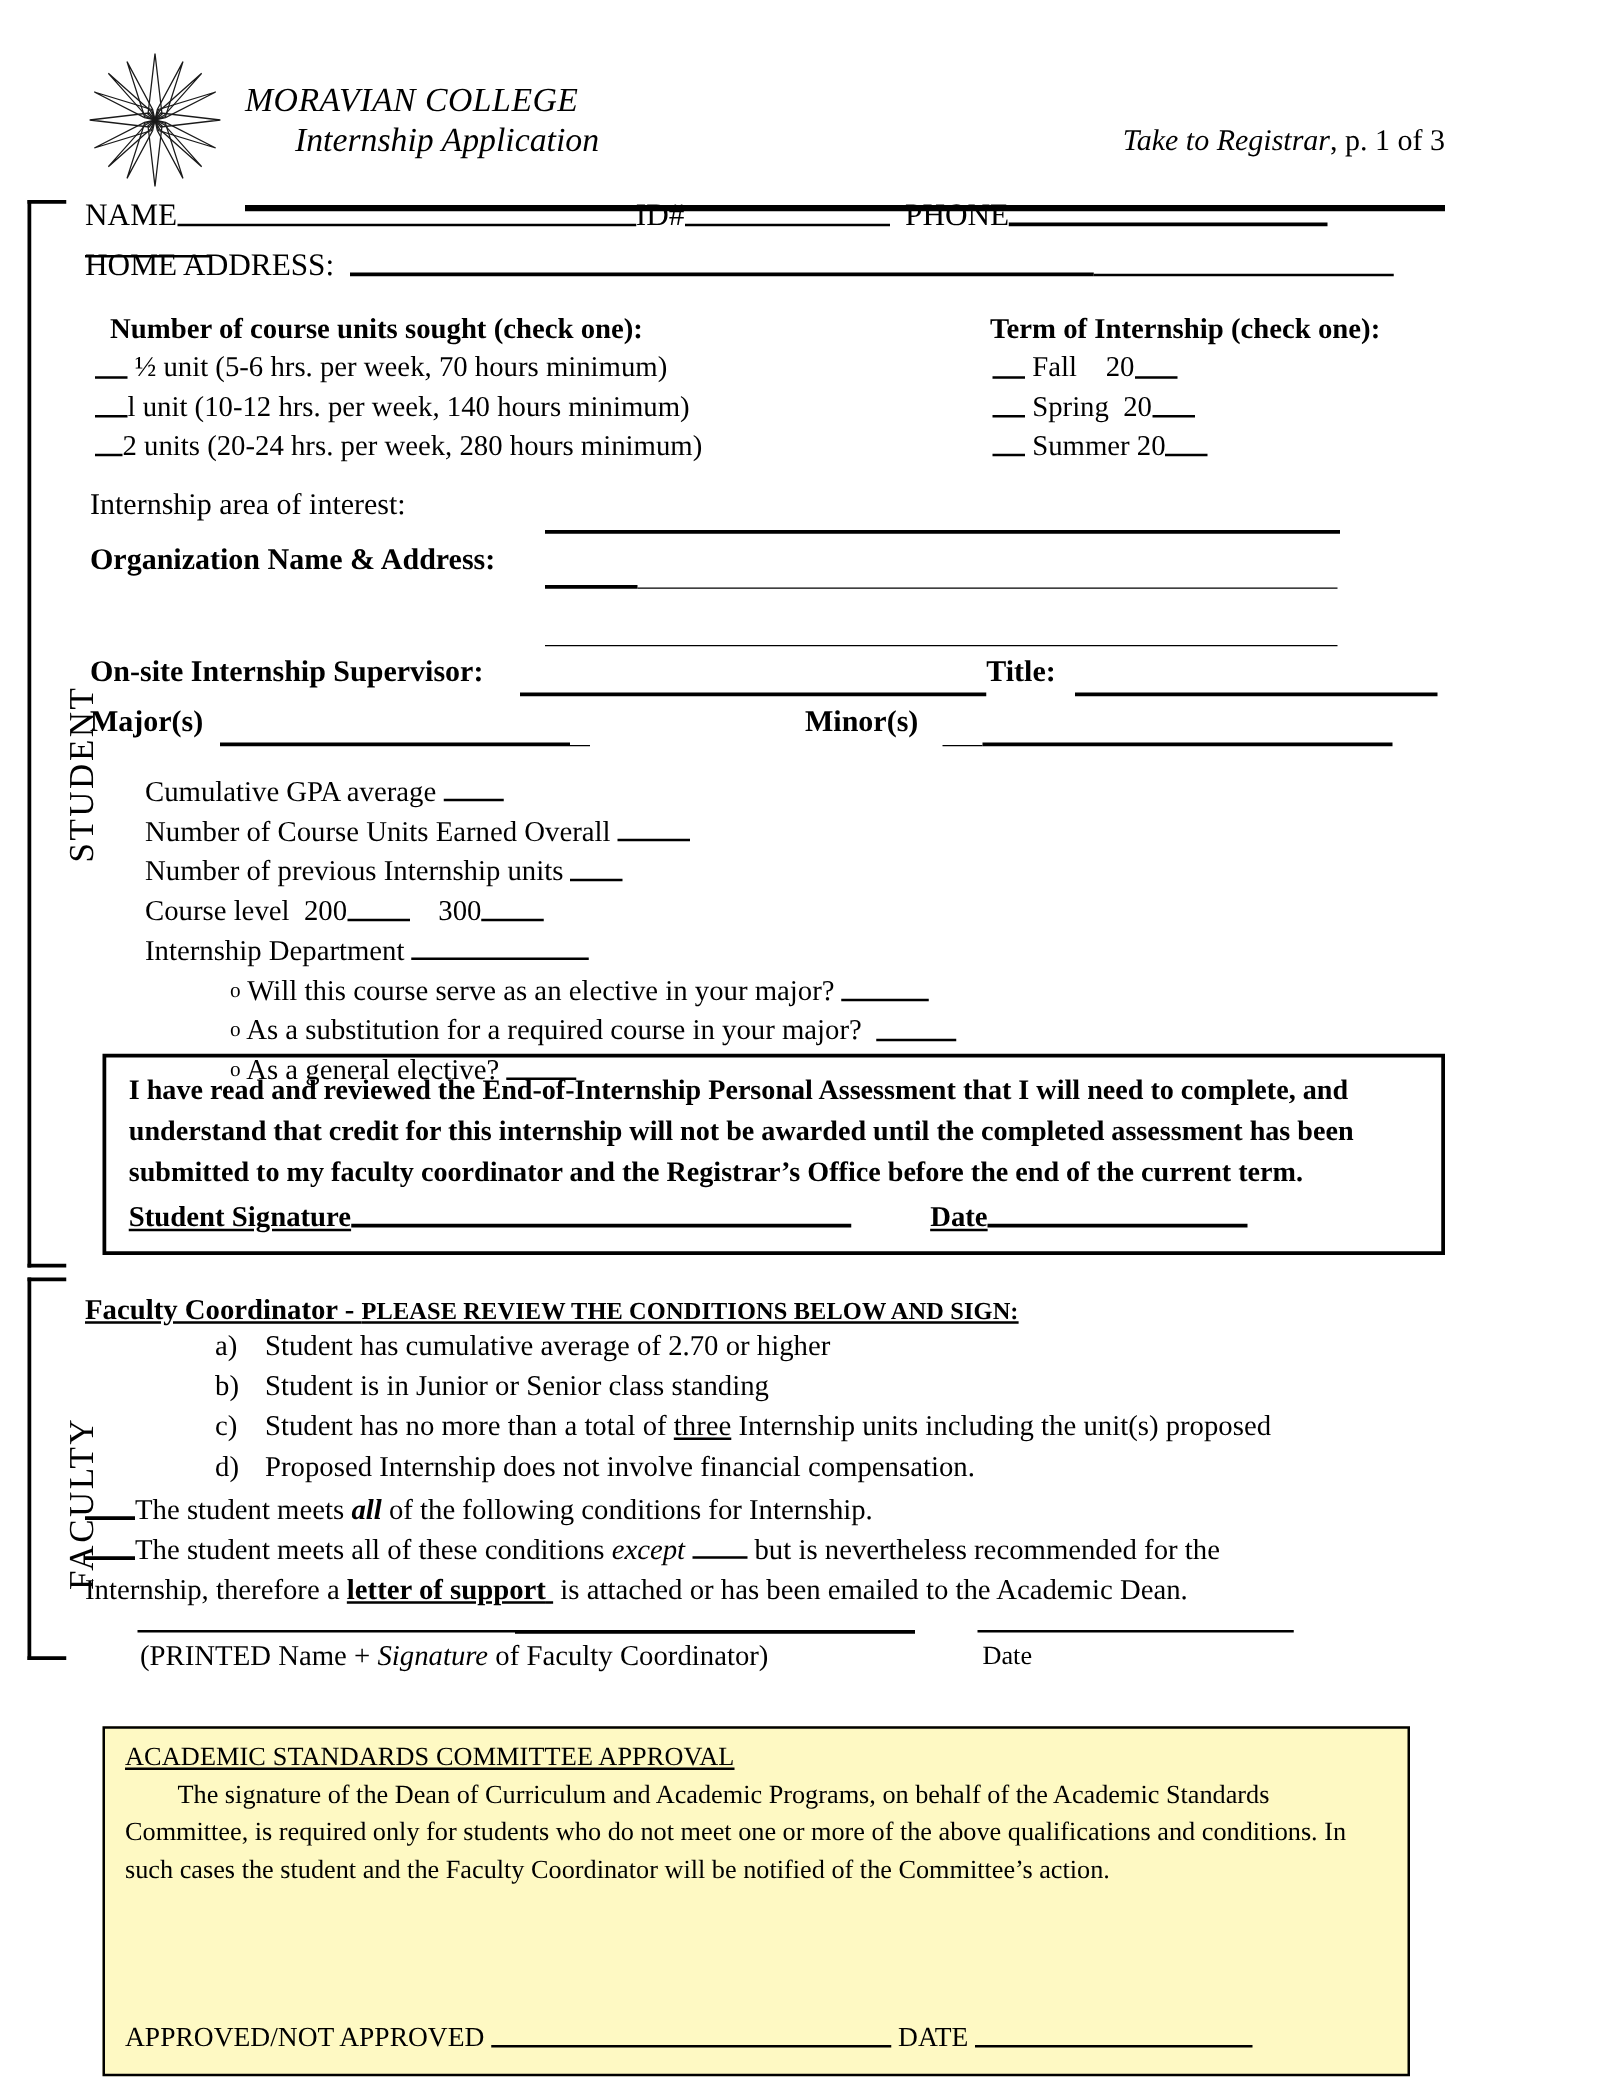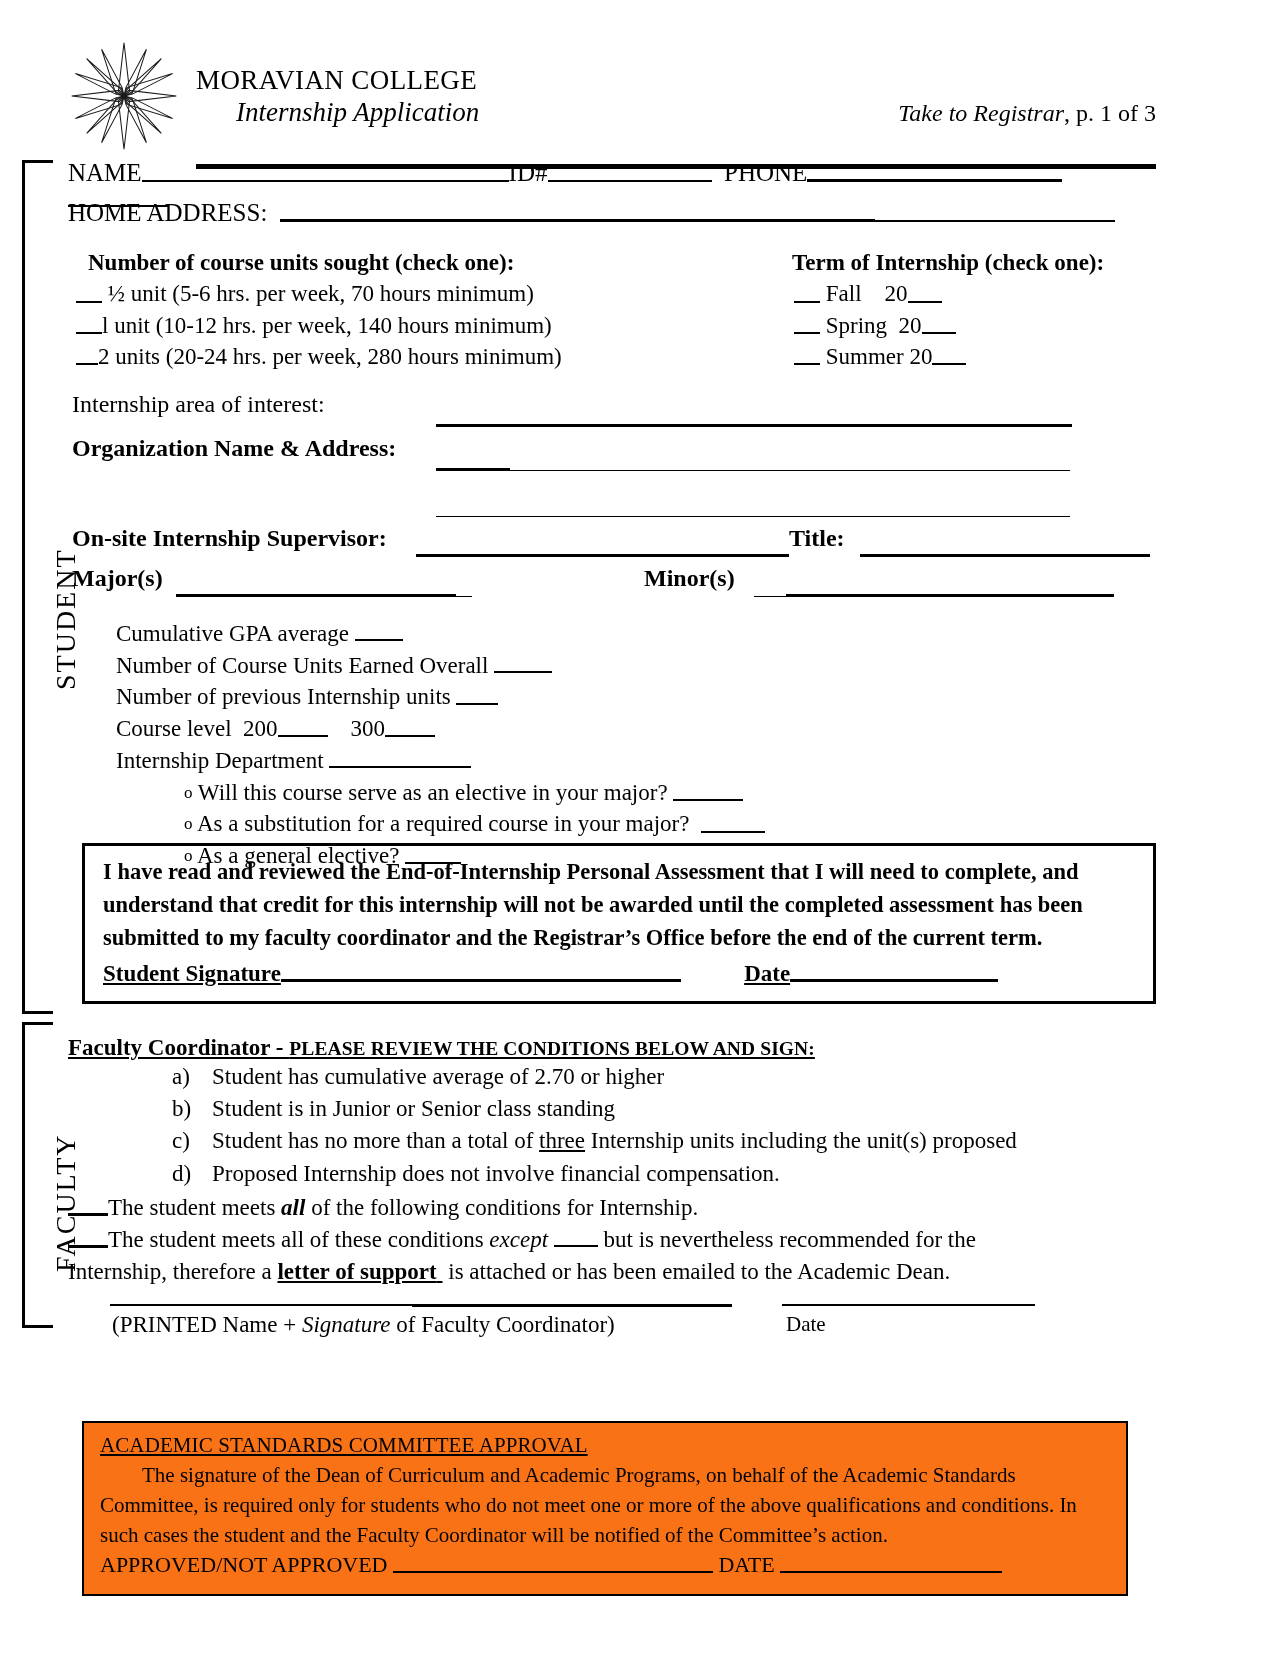--- a/index.html
+++ b/index.html
@@ -58,20 +58,21 @@
     position: absolute;
     left: 128px;
     top: 28px;
     width: 960px;
   }
   #college-name {
     font-size: 27px;
     letter-spacing: 0.4px;
     line-height: 1.06;
     white-space: nowrap;
+    font-style: italic;
   }
   #subtitle-row {
     position: relative;
     margin-top: 2px;
     height: 36px;
     margin-left: 40px;
   }
   #form-title {
     position: absolute;
     left: 0;
@@ -194,25 +195,24 @@
   #fac-sig .sigrule { position: absolute; top: 12px; border-bottom: 2px solid #000; }
   #fac-sig .sigrule.heavy { border-bottom: 3px solid #000; }
   #fac-sig .cap { position: absolute; top: 20px; font-size: 23px; white-space: nowrap; }
 
   
   #asc-box {
     position: absolute;
     left: 82px;
     top: 1381px;
     width: 1046px;
-    height: 175px;
-    background: #f97316;
+    height: 280px;
+    background: #fef9c3;
     border: 2px solid #000;
     box-sizing: border-box;
-    margin-top: 40px;
   }
   #asc-title {
     position: absolute;
     left: 16px;
     top: 10px;
     font-size: 21px;
     text-decoration: underline;
     letter-spacing: 0.1px;
     white-space: nowrap;
   }

